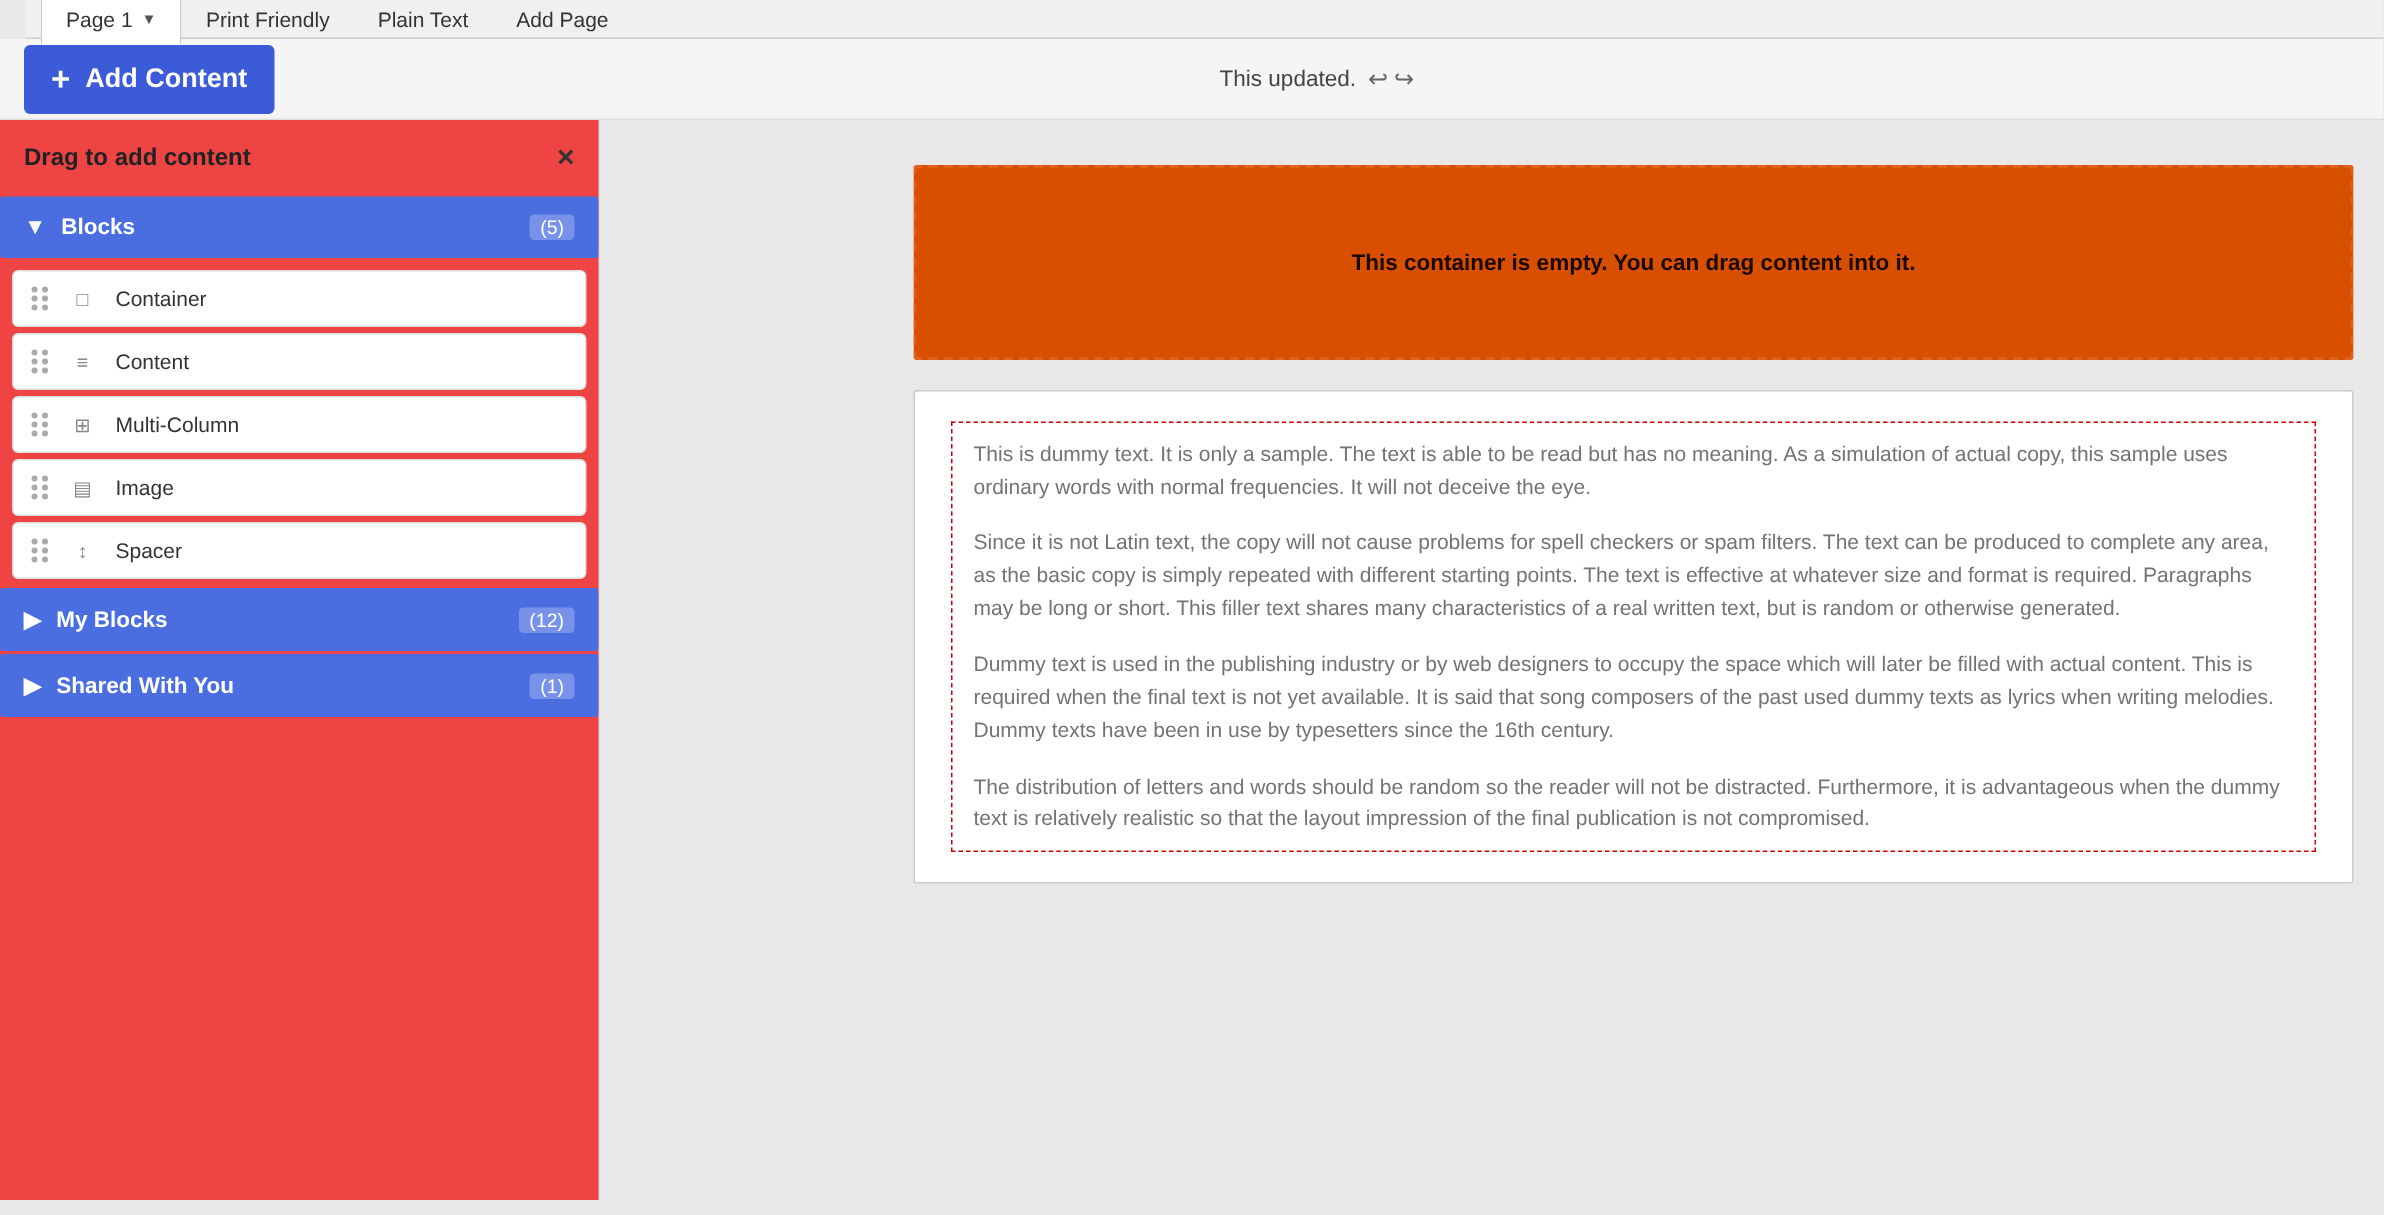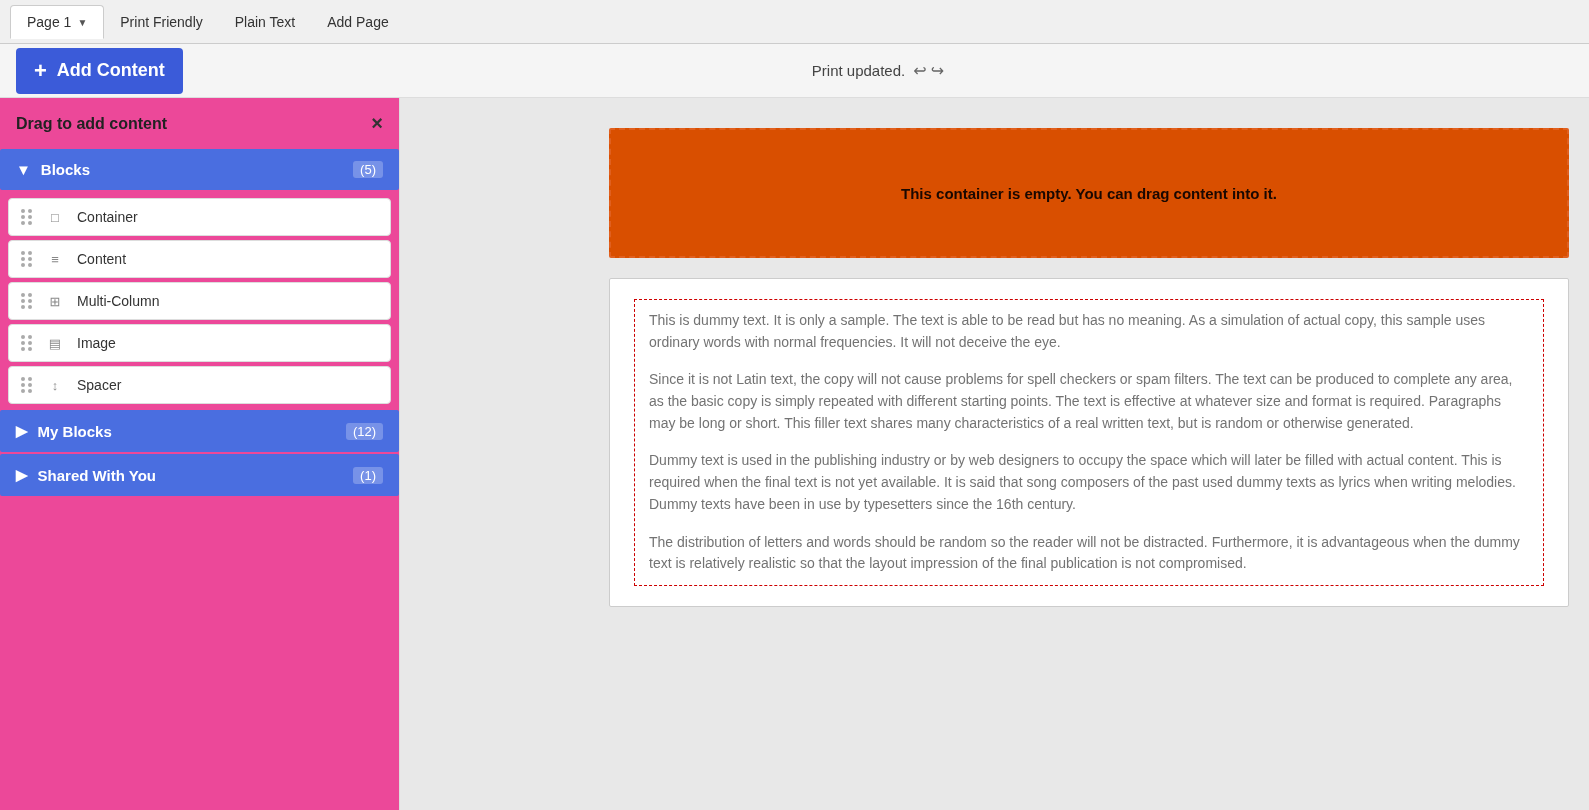--- a/index.html
+++ b/index.html
@@ -5,21 +5,22 @@
     * { box-sizing: border-box; margin: 0; padding: 0; }
     body { font-family: Arial, sans-serif; background: #e8e8e8; font-size: 14px; }
 
     
     .tab-bar {
       display: flex;
       align-items: center;
       background: #f0f0f0;
       border-bottom: 1px solid #ccc;
       padding: 0 10px;
-      height: 44px;
+      height: 26px;
+      margin-left: 17px;
     }
     .tab-item {
       padding: 8px 16px;
       cursor: pointer;
       font-size: 14px;
       color: #333;
       white-space: nowrap;
     }
     .tab-item.active {
       background: #fff;
@@ -87,21 +88,21 @@
     
     .main-layout {
       display: flex;
       height: calc(810px - 36px - 54px);
       overflow: hidden;
     }
 
     
     .sidebar {
       width: 400px;
-      background: #ec4899;
+      background: #ef4444;
       border-right: 1px solid #ddd;
       overflow-y: auto;
       flex-shrink: 0;
     }
     .sidebar-header {
       display: flex;
       justify-content: space-between;
       align-items: center;
       padding: 14px 16px;
       font-weight: bold;
@@ -265,21 +266,21 @@
     <span>Add Page</span>
   </div>
 </div>
 
 <div class="toolbar">
   <button class="add-content-btn">
     <span class="plus-icon">+</span>
     <span>Add Content</span>
   </button>
   <div class="toolbar-center">
-    <span>Print updated.</span>
+    <span>This updated.</span>
     <div class="undo-redo">
       <button class="undo-btn">↩</button>
       <button class="redo-btn">↪</button>
     </div>
   </div>
 </div>
 
 <div class="main-layout">
 
   <div class="sidebar">

